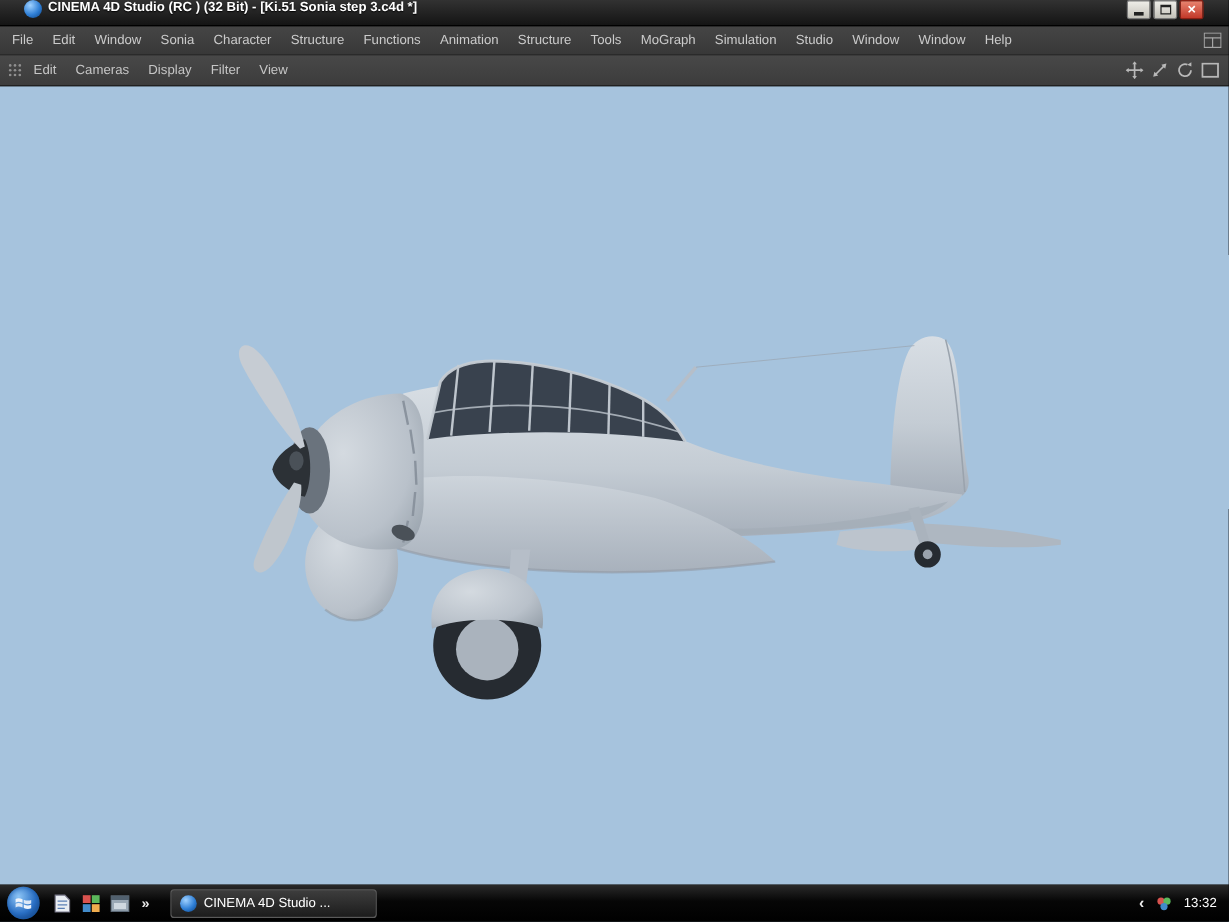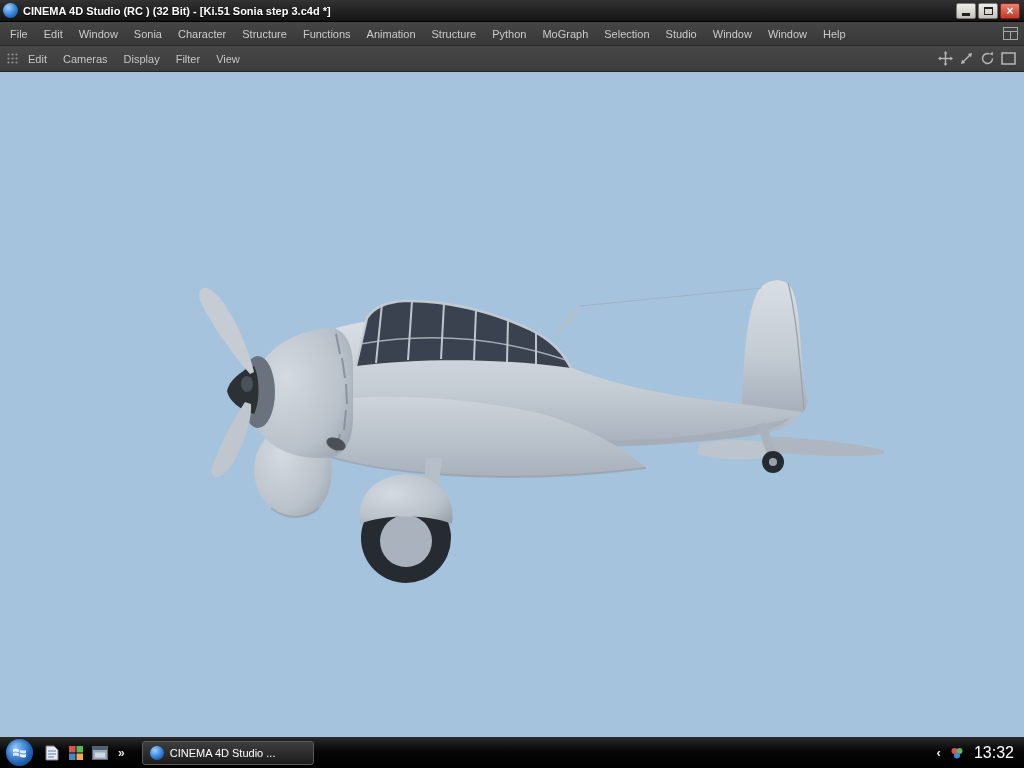--- a/index.html
+++ b/index.html
@@ -1,20 +1,20 @@
 <!DOCTYPE html>
 <html><head>
 <meta charset="utf-8">
 <style>
   * { margin:0; padding:0; box-sizing:border-box; }
   html,body { width:1024px; height:768px; overflow:hidden; background:#000;
               font-family:"Liberation Sans", sans-serif; }
 
   
-  .titlebar { height:22px; display:flex; align-items:center; gap:5px; padding:0 3px;
+  .titlebar { height:22px; display:flex; align-items:flex-start; gap:5px; padding:0 20px;
               background:linear-gradient(#323232,#141414); border-bottom:1px solid #000; }
   .app-icon { width:15px; height:15px; border-radius:50%;
               background:radial-gradient(circle at 35% 30%, #9fd1ff, #2f7fd6 55%, #0b3f7e); }
   .title-text { color:#fff; font-size:11px; font-weight:bold; white-space:nowrap; flex:1;
                 text-shadow:0 1px 1px #000; }
   .win-btns { display:flex; gap:2px; padding-right:1px; }
   .win-btn { width:20px; height:16px; border:1px solid #7a7a7a; border-radius:2px;
              background:linear-gradient(#efeee9,#c4c2ba); display:flex; align-items:center;
              justify-content:center; }
   .win-btn.close { background:linear-gradient(#e8836f,#c2392a); border-color:#8c2014;
@@ -48,21 +48,21 @@
   .quicklaunch { display:flex; gap:7px; align-items:center; margin-left:4px; }
   .ql-icon { width:17px; height:17px; display:flex; align-items:center; justify-content:center; }
   .overflow-chevron { color:#e8e8e8; font-size:12px; font-weight:bold; padding:0 3px; }
   .task-button { height:24px; width:172px; margin-left:8px; display:flex; align-items:center;
                  gap:6px; padding:0 7px; border:1px solid #5a5a5a; border-radius:3px;
                  background:linear-gradient(#3d3d3d,#1c1c1c); }
   .task-button .app-icon { width:14px; height:14px; }
   .task-label { color:#fff; font-size:11px; white-space:nowrap; overflow:hidden; }
   .tray { margin-left:auto; display:flex; align-items:center; gap:8px; padding-right:4px; }
   .tray-chevron { color:#eee; font-size:13px; font-weight:bold; }
-  .clock { color:#fff; font-size:16px; }
+  .clock { color:#fff; font-size:11px; }
 </style>
 </head>
 <body>
 
 <div class="titlebar">
   <div class="app-icon"></div>
   <div class="title-text">CINEMA 4D Studio (RC ) (32 Bit) - [Ki.51 Sonia step 3.c4d *]</div>
   <div class="win-btns">
     <div class="win-btn">
         <div class="glyph-min"></div>
@@ -79,23 +79,23 @@
 <div class="menubar">
   <span class="menu-item">File</span>
   <span class="menu-item">Edit</span>
   <span class="menu-item">Window</span>
   <span class="menu-item">Sonia</span>
   <span class="menu-item">Character</span>
   <span class="menu-item">Structure</span>
   <span class="menu-item">Functions</span>
   <span class="menu-item">Animation</span>
   <span class="menu-item">Structure</span>
-  <span class="menu-item">Python</span>
+  <span class="menu-item">Tools</span>
   <span class="menu-item">MoGraph</span>
-  <span class="menu-item">Selection</span>
+  <span class="menu-item">Simulation</span>
   <span class="menu-item">Studio</span>
   <span class="menu-item">Window</span>
   <span class="menu-item">Window</span>
   <span class="menu-item">Help</span>
   <div class="menubar-right">
     <span class="vicon">
       <svg width="15" height="13" viewBox="0 0 15 13">
           <rect x="0.5" y="0.5" width="14" height="12" fill="none" stroke="#a5a5a5"></rect>
           <line x1="0.5" y1="4.5" x2="14.5" y2="4.5" stroke="#a5a5a5"></line>
           <line x1="7.5" y1="4.5" x2="7.5" y2="12.5" stroke="#a5a5a5"></line>

